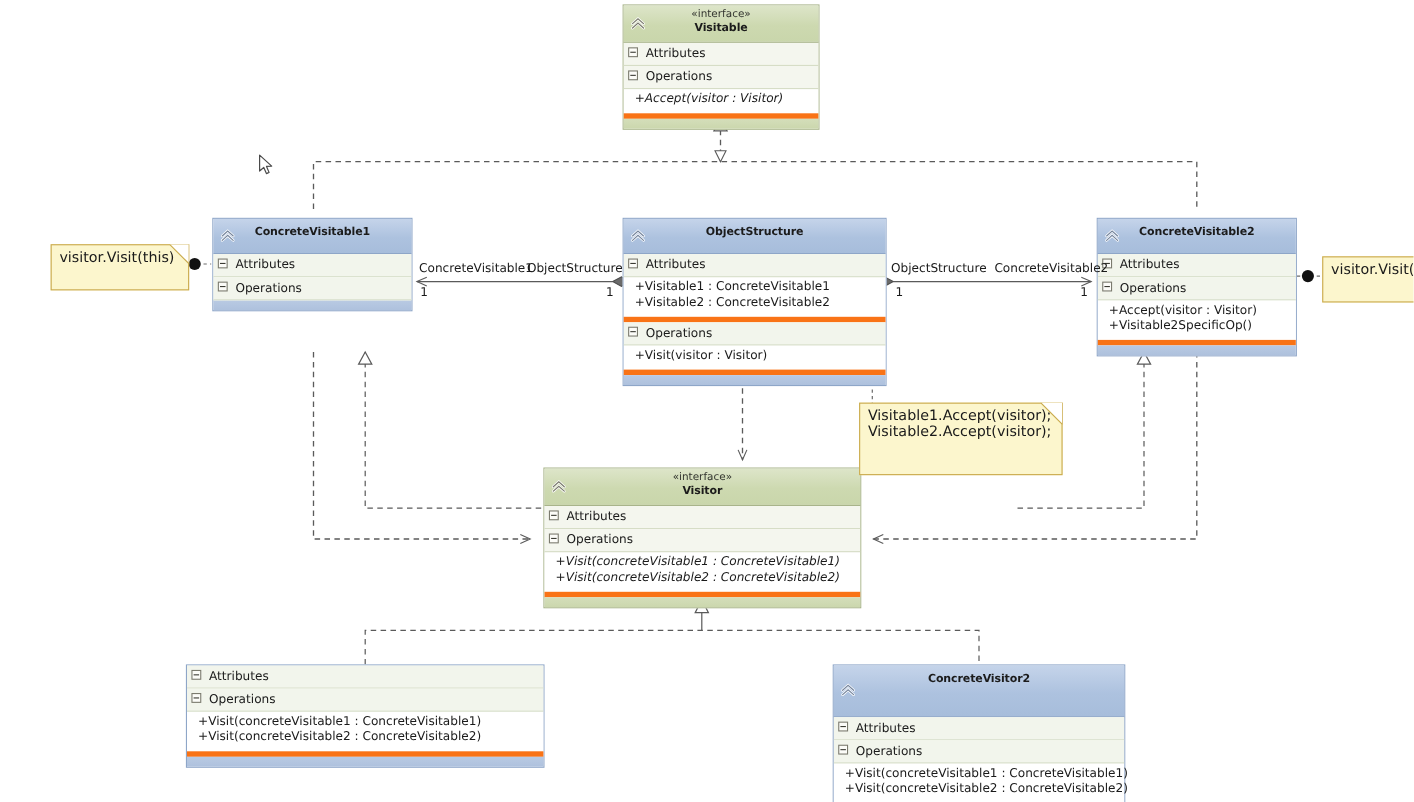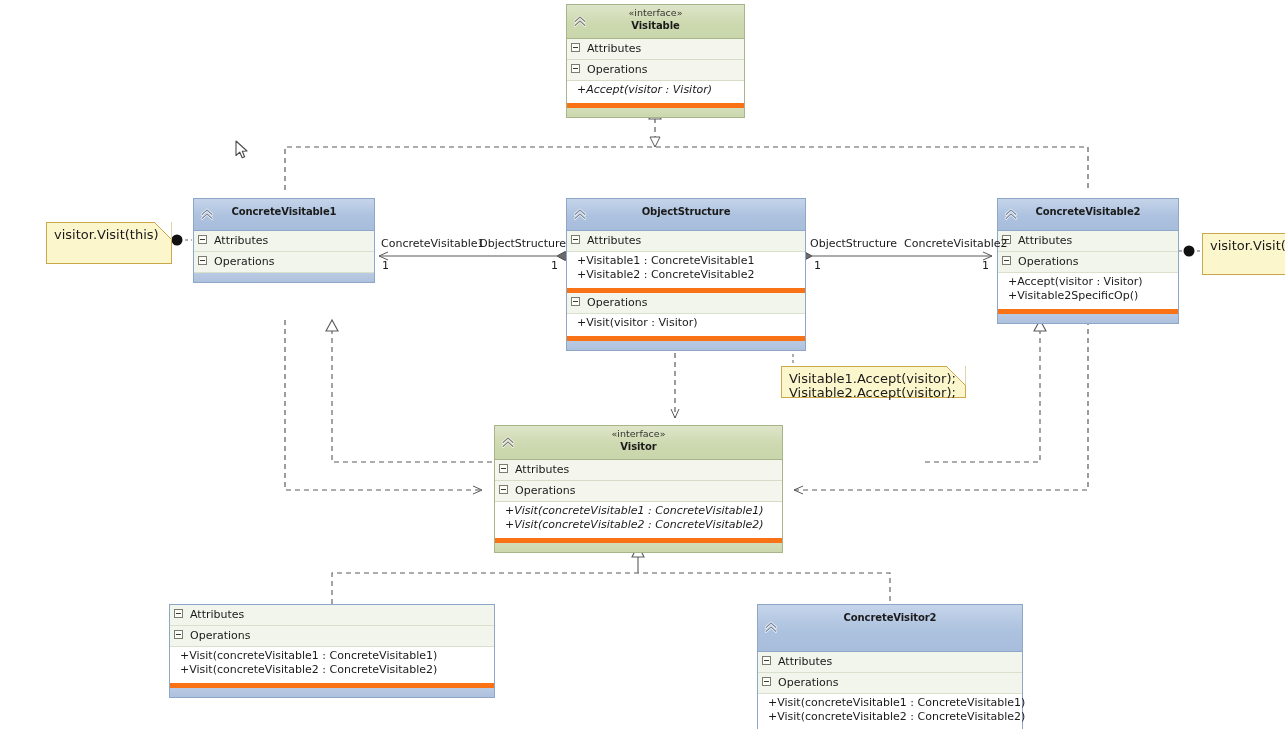--- a/index.html
+++ b/index.html
@@ -431,21 +431,21 @@
 
   <div class="uml-note" style="left:1160px; top:233px; width:121px; height:42px;">
     <svg style="position:absolute;top:-1px;right:-1px;width:18px;height:18px;" viewBox="0 0 18 18">
       <path d="M0,0 L18,18 L18,0 Z" fill="#ffffff" stroke="none"></path>
       <path d="M0,0 L18,18" stroke="#c9a94a" stroke-width="1" fill="none"></path>
       <path d="M18,0 L18,18" stroke="#c9a94a" stroke-width="1" fill="none"></path>
     </svg>
     <div class="note-line">visitor.Visit(this)</div>
   </div>
 
-  <div class="uml-note" style="left:739px; top:366px; width:185px; height:32px;">
+  <div class="uml-note" style="left:739px; top:366px; width:185px; height:66px;">
     <svg style="position:absolute;top:-1px;right:-1px;width:20px;height:20px;" viewBox="0 0 20 20">
       <path d="M0,0 L20,20 L20,0 Z" fill="#ffffff" stroke="none"></path>
       <path d="M0,0 L20,20" stroke="#c9a94a" stroke-width="1" fill="none"></path>
       <path d="M20,0 L20,20" stroke="#c9a94a" stroke-width="1" fill="none"></path>
     </svg>
     <div class="note-line">Visitable1.Accept(visitor);</div>
     <div class="note-line">Visitable2.Accept(visitor);</div>
   </div>
 
   <div class="edge-label" style="left:339px; top:237px;">ConcreteVisitable1</div>

